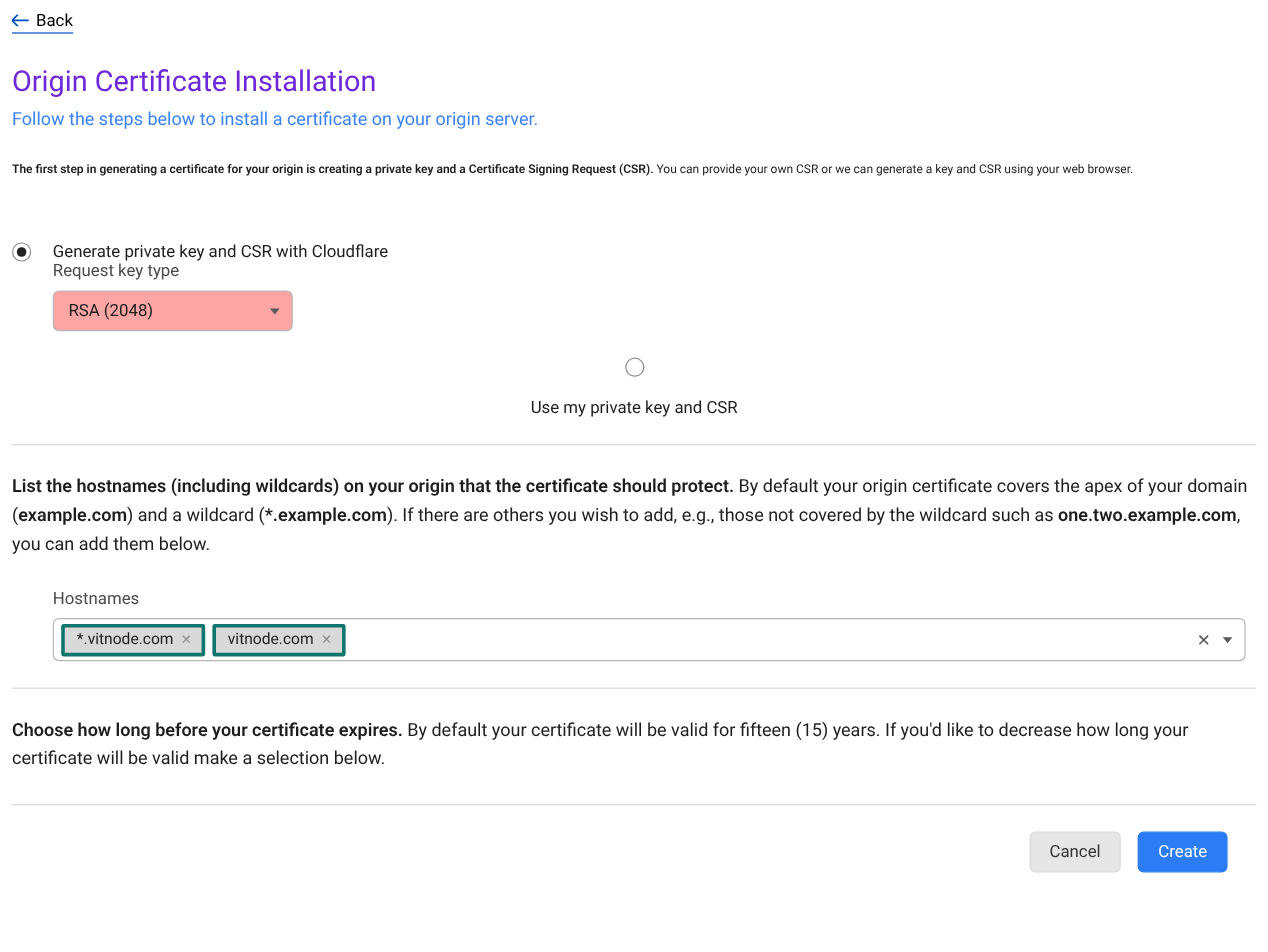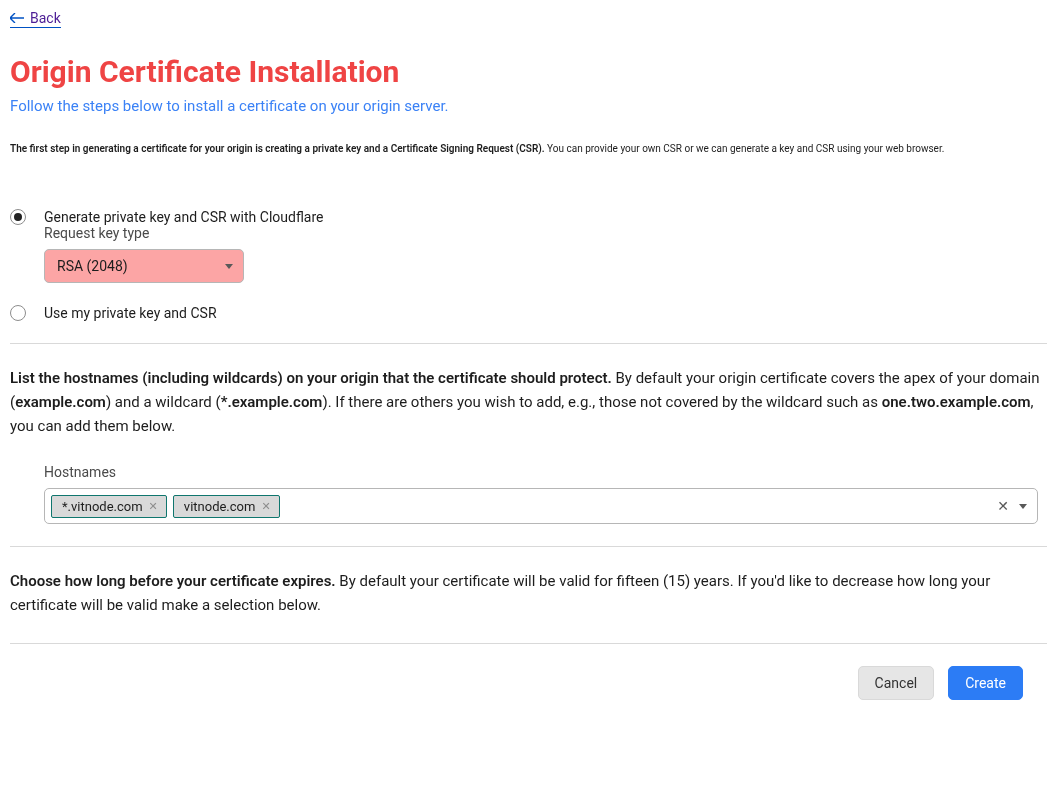--- a/index.html
+++ b/index.html
@@ -8,51 +8,51 @@
       font-size: 14px;
       color: #1d1d1d;
       padding: 10px;
       width: 1057px;
       background: #fff;
     }
     .back-link {
       display: inline-flex;
       align-items: center;
       gap: 6px;
-      color: #4c1d95;
+      color: #000000;
       text-decoration: none;
       border-bottom: 1px solid #0051c3;
       padding-bottom: 1px;
       font-size: 14px;
       margin-bottom: 26px;
     }
     .back-arrow { display: inline-block; }
     h1 {
-      font-size: 30px;
-      font-weight: 700;
-      color: #ef4444;
+      font-size: 24px;
+      font-weight: 400;
+      color: #6d28d9;
       margin-bottom: 8px;
     }
     .subtitle {
       font-size: 15px;
       color: #3b82f6;
       margin-bottom: 26px;
     }
     .intro {
       font-size: 10px;
       line-height: 1.6;
       margin-bottom: 52px;
     }
     .intro strong { font-weight: 600; }
     .radio-row {
       display: flex;
       align-items: center;
       gap: 18px;
     }
-    .radio-row.second { margin-top: 22px; margin-bottom: 0; }
+    .radio-row.second { margin-top: 22px; margin-bottom: 0; flex-direction: column; }
     .radio {
       width: 16px;
       height: 16px;
       border: 1px solid #8d8d8d;
       border-radius: 50%;
       display: flex;
       align-items: center;
       justify-content: center;
       flex-shrink: 0;
       cursor: pointer;
@@ -114,21 +114,21 @@
       display: flex;
       align-items: center;
       gap: 6px;
       flex: 1;
     }
     .tag {
       display: inline-flex;
       align-items: center;
       gap: 6px;
       background: #d9d9d9;
-      border: 1px solid #0f766e;
+      border: 3px solid #0f766e;
       border-radius: 2px;
       padding: 3px 8px 3px 10px;
       font-size: 13px;
     }
     .tag-x {
       color: #8d8d8d;
       font-size: 11px;
       cursor: pointer;
       line-height: 1;
     }

